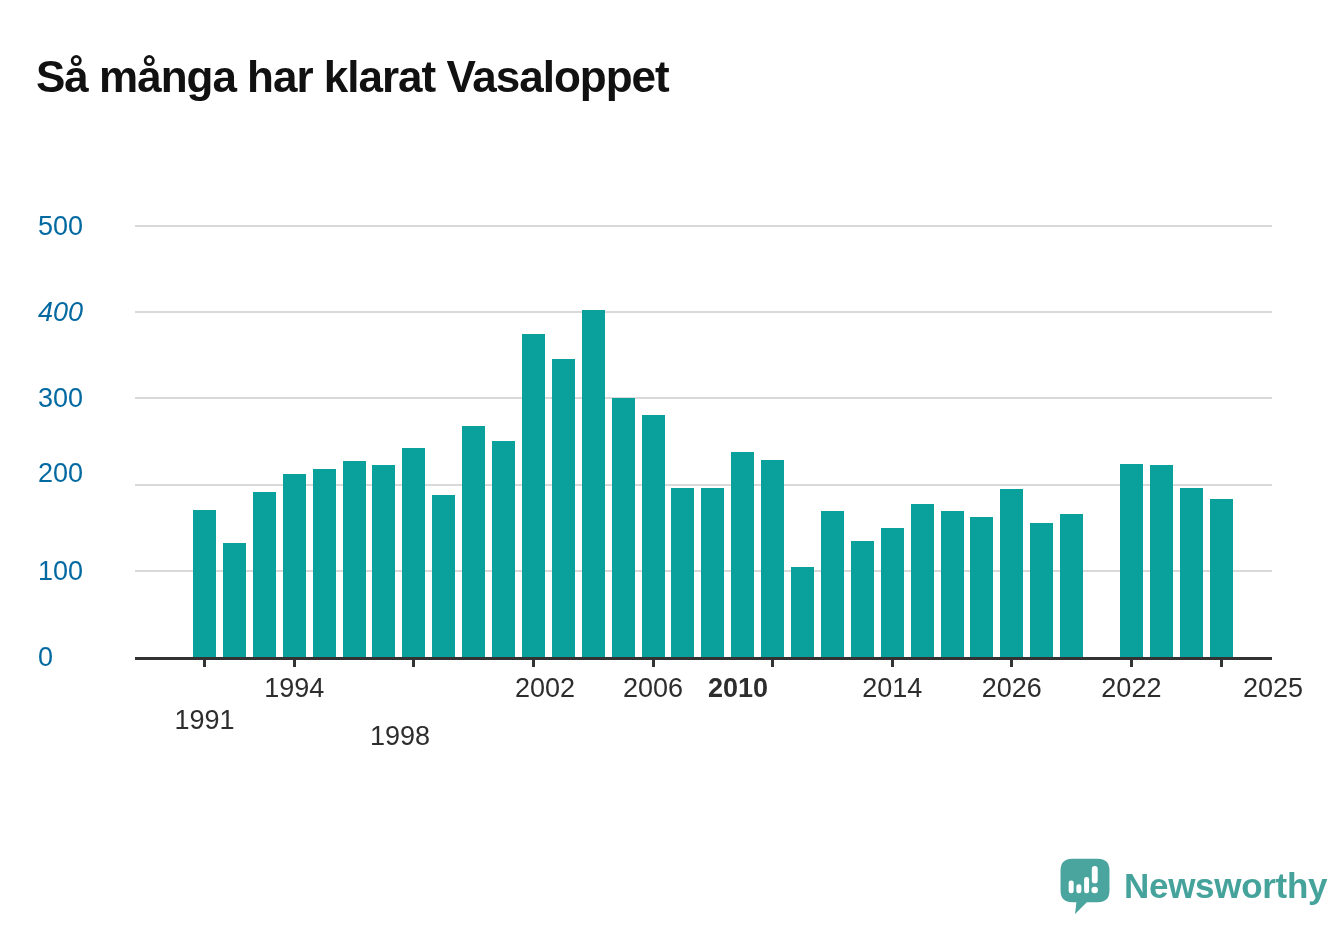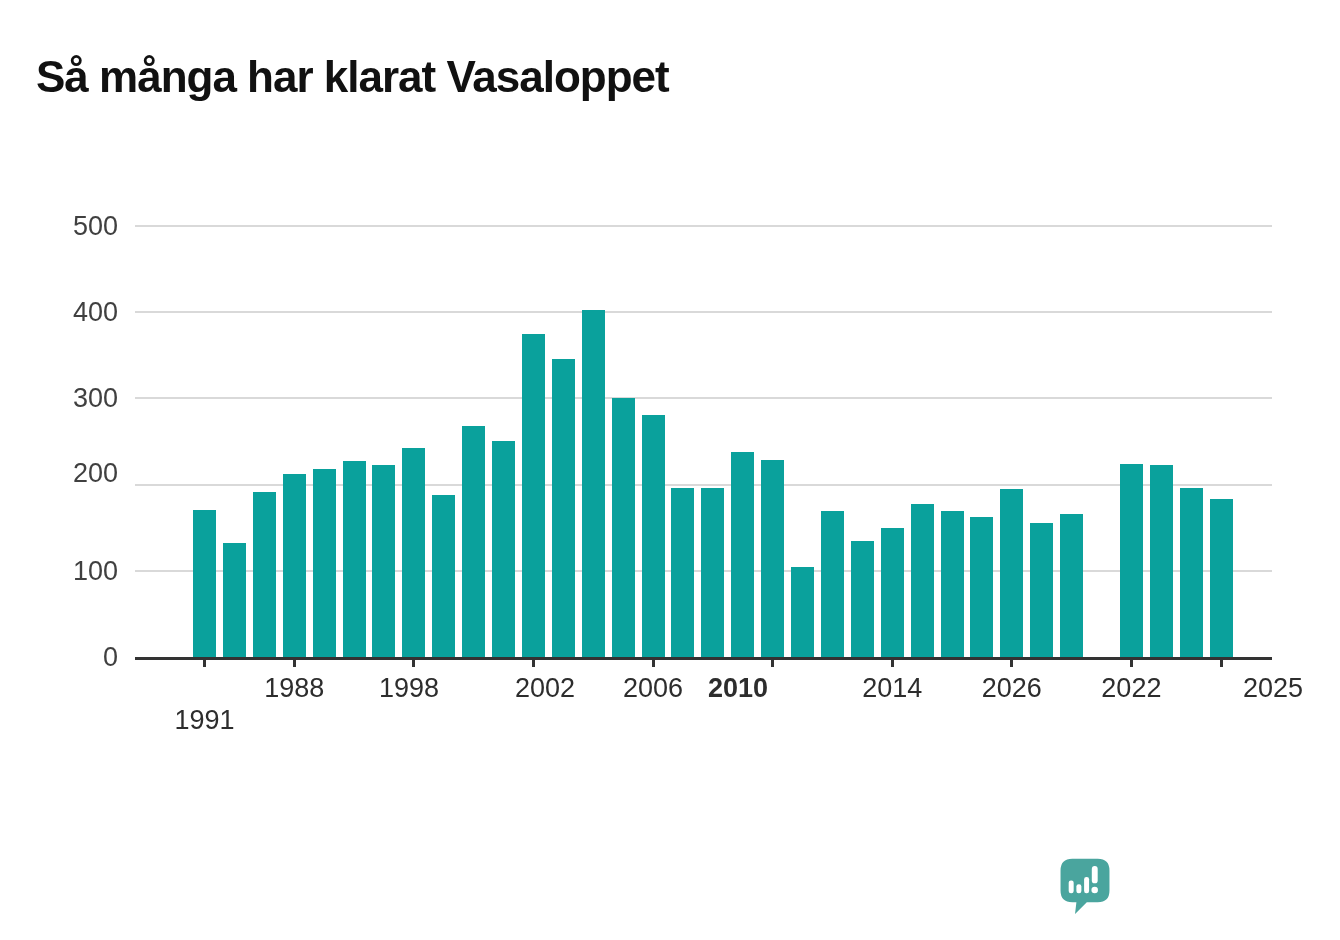--- a/index.html
+++ b/index.html
@@ -42,23 +42,22 @@
     position: absolute;
     left: 0;
     width: 100%;
     height: 2px;
     background: #d9d9d9;
   }
   .ylabel {
     position: absolute;
     width: 80px;
     left: -97px;
-    text-align: right;
     font-size: 27px;
-    color: #404040;
+    color: #0369a1;
     line-height: 27px;
   }
   .bar {
     position: absolute;
     bottom: 0;
     background: #0aa19c;
   }
   .baseline {
     position: absolute;
     left: 0;
@@ -118,21 +117,21 @@
 
   <div class="plot" id="plot">
       <div class="ylabel" style="top: 418px;">0</div>
       <div class="gridline" style="top: 343.8px;"></div>
       <div class="ylabel" style="top: 331.8px;">100</div>
       <div class="gridline" style="top: 257.6px;"></div>
       <div class="ylabel" style="top: 234px;">200</div>
       <div class="gridline" style="top: 171.4px;"></div>
       <div class="ylabel" style="top: 159.4px;">300</div>
       <div class="gridline" style="top: 85.2px;"></div>
-      <div class="ylabel" style="top: 73.2px;">400</div>
+      <div class="ylabel" style="top: 73.2px; font-style: italic;">400</div>
       <div class="gridline" style="top: -1px;"></div>
       <div class="ylabel" style="top: -13px;">500</div>
       <div class="bar" title="1991: 171" style="left: 58px; width: 23px; height: 147px; background: rgb(10, 161, 156);"></div>
       <div class="bar" title="1992: 132" style="left: 87.9px; width: 23px; height: 114px; background: rgb(10, 161, 156);"></div>
       <div class="bar" title="1993: 191" style="left: 117.8px; width: 23px; height: 165px; background: rgb(10, 161, 156);"></div>
       <div class="bar" title="1994: 212" style="left: 147.7px; width: 23px; height: 183px; background: rgb(10, 161, 156);"></div>
       <div class="bar" title="1995: 218" style="left: 177.6px; width: 23px; height: 188px; background: rgb(10, 161, 156);"></div>
       <div class="bar" title="1996: 227" style="left: 207.5px; width: 23px; height: 196px; background: rgb(10, 161, 156);"></div>
       <div class="bar" title="1997: 223" style="left: 237.4px; width: 23px; height: 192px; background: rgb(10, 161, 156);"></div>
       <div class="bar" title="1998: 243" style="left: 267.3px; width: 23px; height: 209px; background: rgb(10, 161, 156);"></div>
@@ -159,23 +158,23 @@
       <div class="bar" title="2019: 155" style="left: 895.2px; width: 23px; height: 134px; background: rgb(10, 161, 156);"></div>
       <div class="bar" title="2020: 166" style="left: 925.1px; width: 23px; height: 143px; background: rgb(10, 161, 156);"></div>
       <div class="bar" title="2022: 224" style="left: 984.9px; width: 23px; height: 193px; background: rgb(10, 161, 156);"></div>
       <div class="bar" title="2023: 223" style="left: 1014.8px; width: 23px; height: 192px; background: rgb(10, 161, 156);"></div>
       <div class="bar" title="2024: 196" style="left: 1044.7px; width: 23px; height: 169px; background: rgb(10, 161, 156);"></div>
       <div class="bar" title="2025: 183" style="left: 1074.6px; width: 23px; height: 158px; background: rgb(10, 161, 156);"></div>
       <div class="baseline"></div>
       <div class="xtick" style="left: 68px;"></div>
       <div class="xlabel" style="left: 24.5px; margin-top: 32px;">1991</div>
       <div class="xtick" style="left: 157.7px;"></div>
-      <div class="xlabel" style="left: 114.2px;">1988</div>
+      <div class="xlabel" style="left: 114.2px;">1994</div>
       <div class="xtick" style="left: 277.3px;"></div>
-      <div class="xlabel" style="left: 229px;">1998</div>
+      <div class="xlabel" style="left: 220px; margin-top: 48px;">1998</div>
       <div class="xtick" style="left: 396.9px;"></div>
       <div class="xlabel" style="left: 350px; text-align: right;">2002</div>
       <div class="xtick" style="left: 516.5px;"></div>
       <div class="xlabel" style="left: 473px;">2006</div>
       <div class="xtick" style="left: 636.1px;"></div>
       <div class="xlabel" style="left: 558px; font-weight: bold;">2010</div>
       <div class="xtick" style="left: 755.7px;"></div>
       <div class="xlabel" style="left: 712.2px;">2014</div>
       <div class="xtick" style="left: 875.3px;"></div>
       <div class="xlabel" style="left: 831.8px;">2026</div>
@@ -188,15 +187,16 @@
 
   <div class="brand">
     <svg class="brand-icon" viewBox="0 0 64 66" xmlns="http://www.w3.org/2000/svg">
       <path d="M18 3 H46 Q59 3 59 16 V38 Q59 51 46 51 H34 L21 64 L22.5 51 H18 Q5 51 5 38 V16 Q5 3 18 3 Z" fill="#4aa59e"></path>
       <rect x="14" y="27" width="5.5" height="14" rx="2.5" fill="#ffffff"></rect>
       <rect x="22.5" y="31" width="5.5" height="10" rx="2.5" fill="#ffffff"></rect>
       <rect x="31" y="23" width="5.5" height="18" rx="2.5" fill="#ffffff"></rect>
       <rect x="39.5" y="11" width="6.5" height="19" rx="3.2" fill="#ffffff"></rect>
       <circle cx="42.7" cy="37.5" r="3.6" fill="#ffffff"></circle>
     </svg>
+    <span class="brand-name">Newsworthy</span>
   </div>
 
 </div>
 
 </body></html>

